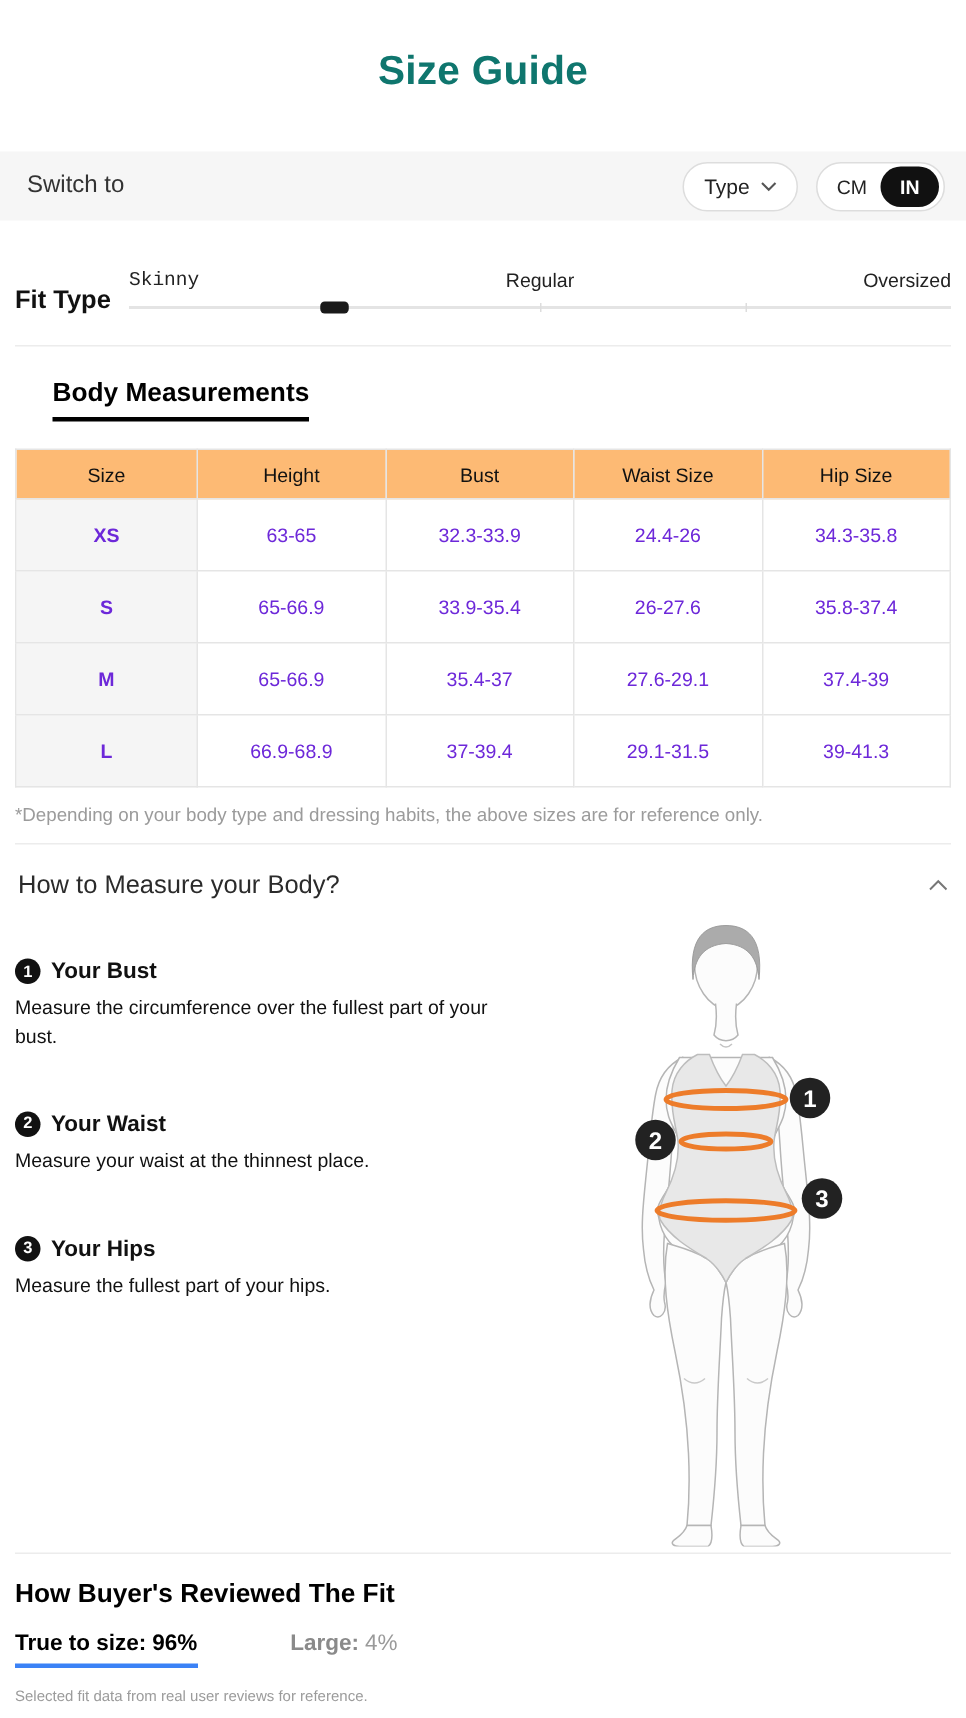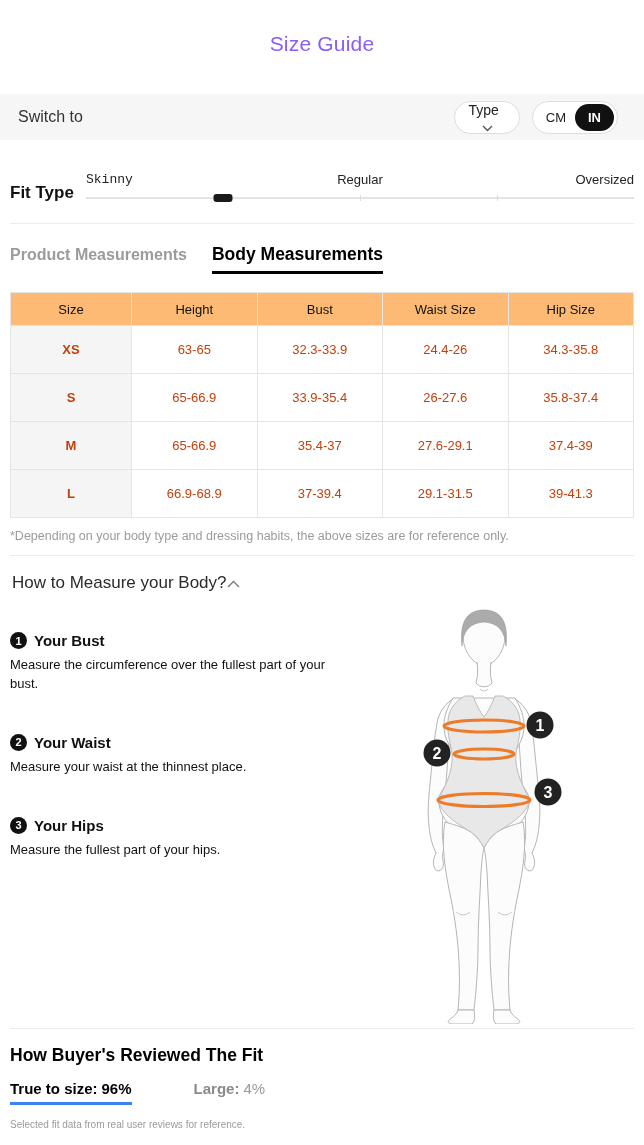--- a/index.html
+++ b/index.html
@@ -8,43 +8,43 @@
     font-family: "Liberation Sans", sans-serif;
     color: #111;
     width: 644px; height: 1145px;
     overflow: hidden;
     position: relative;
   }
   
   .page-title {
     padding-top: 32px;
     text-align: center;
-    font-size: 21px;
-    font-weight: 400;
+    font-size: 27px;
+    font-weight: 700;
     letter-spacing: .2px;
-    color: #8b5cf6;
+    color: #0f766e;
   }
   
   .switch-bar {
     margin-top: 38px;
     height: 46px;
     background: #f6f6f6;
     display: flex;
     align-items: center;
-    padding: 0 26px 0 18px;
+    padding: 0 14px 0 18px;
   }
   .switch-label { font-size: 16px; color: #333; flex: 1; }
   .pill {
     display: inline-flex; align-items: center;
     background: #fff;
     border: 1px solid #ddd;
     border-radius: 17px;
     height: 33px;
   }
-  .type-pill { padding: 0 13px; cursor: pointer; flex-direction: column; }
+  .type-pill { padding: 0 13px; cursor: pointer; }
   .type-pill .lbl { font-size: 14px; color: #222; margin-right: 7px; }
   .chev { display: inline-block; }
   .unit-toggle { margin-left: 12px; padding: 0 3px 0 13px; cursor: pointer; }
   .unit-cm { font-size: 13px; color: #222; margin-right: 9px; }
   .unit-in {
     background: #111; color: #fff;
     font-size: 13px; font-weight: 700;
     border-radius: 14px;
     padding: 6px 13px;
   }
@@ -91,29 +91,29 @@
     width: 624px;
     border-collapse: collapse;
     table-layout: fixed;
   }
   .size-table th, .size-table td {
     border: 1px solid #e5e5e5;
     text-align: center;
     font-size: 13px;
   }
   .size-table th { background: #fdba74; font-weight: 400; height: 33px; }
-  .size-table td { height: 48px; font-weight: 400; color: #c2410c; background: #fff; }
+  .size-table td { height: 48px; font-weight: 400; color: #6d28d9; background: #fff; }
   .size-table td.col-size { background: #f5f5f5; font-weight: 700; }
   .size-table col.c0 { width: 121px; }
   
   .table-note { margin: 11px 10px 0; font-size: 12.5px; color: #9b9b9b; }
   
   .measure-header {
     margin-top: 16px; padding: 0 12px;
-    display: flex; align-items: center; 
+    display: flex; align-items: center; justify-content: space-between;
     height: 22px; cursor: pointer;
   }
   .measure-title { font-size: 17px; color: #2b2b2b; font-weight: 400; }
   .measure-body { margin-top: 24px; padding: 0 10px; display: flex; }
   .measure-list { width: 350px; padding-top: 14px; }
   .m-item { margin-bottom: 40px; }
   .m-title { display: flex; align-items: center; font-size: 15px; font-weight: 700; }
   .badge {
     display: inline-flex; align-items: center; justify-content: center;
     width: 17px; height: 17px; border-radius: 50%;
@@ -170,21 +170,20 @@
       <span class="tick t50"></span>
       <span class="tick t75"></span>
       <span class="handle"></span>
     </div>
   </div>
 </div>
 
 <div class="divider d1"></div>
 
 <div class="tabs">
-  <span class="tab tab-product">Product Measurements</span>
   <span class="tab tab-body">Body Measurements</span>
 </div>
 
 <table class="size-table">
   <colgroup>
       <col class="c0">
       <col>
       <col>
       <col>
       <col>

